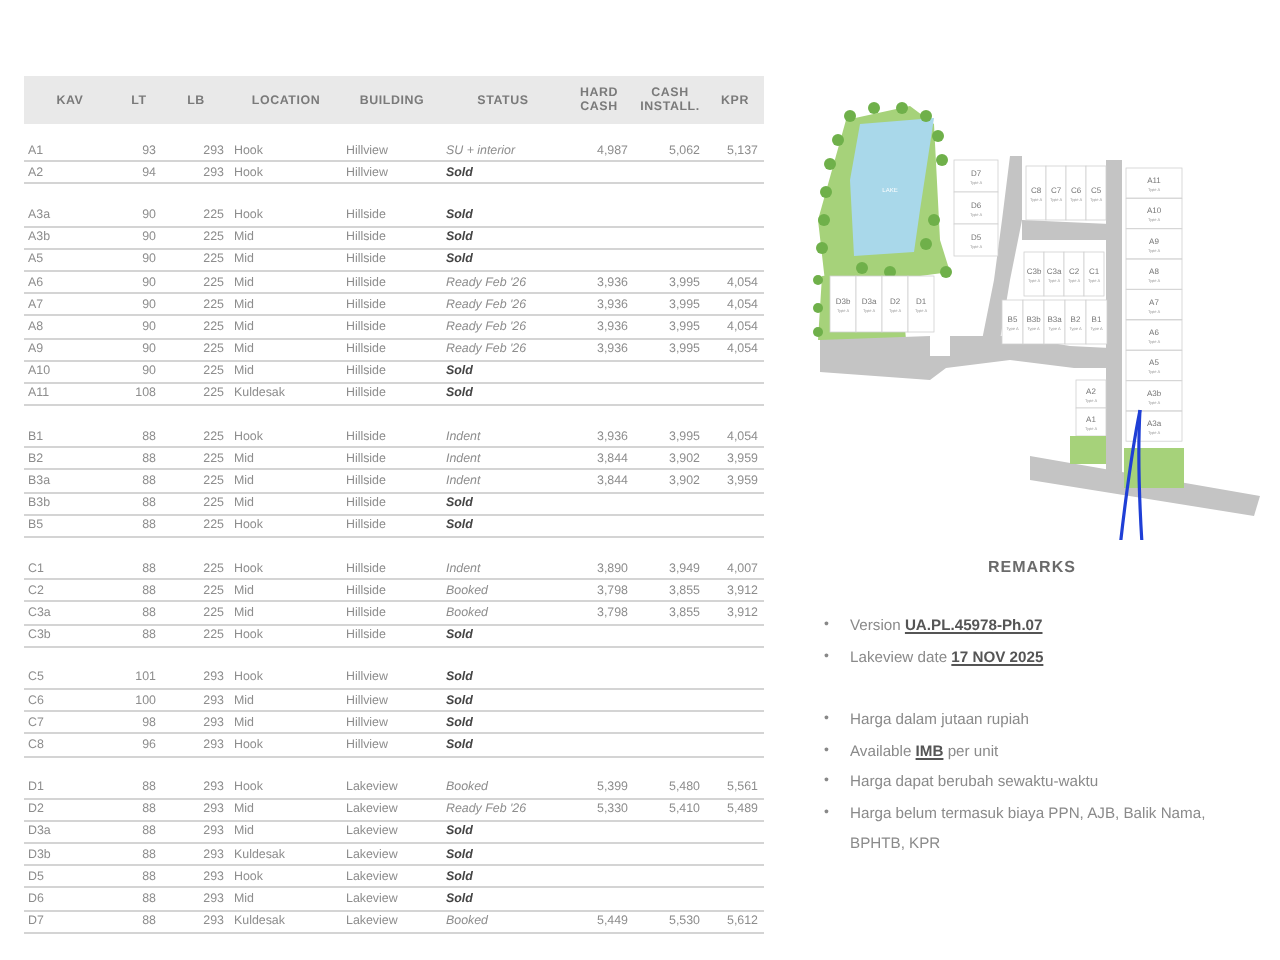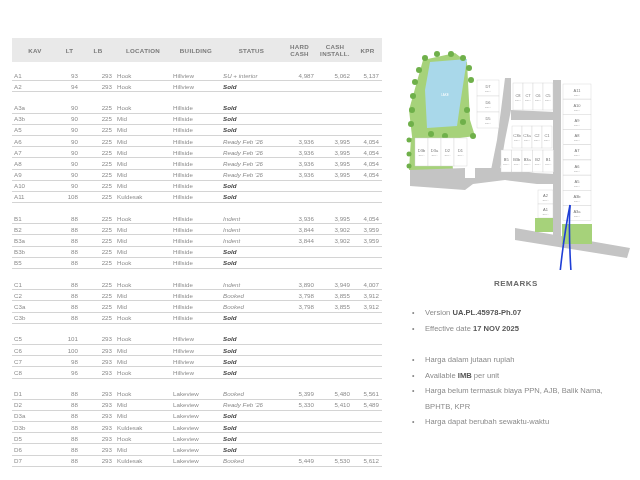--- a/index.html
+++ b/index.html
@@ -13,21 +13,21 @@
   td.status { font-style:italic; }
   td.status.sold { font-weight:bold; color:#444; font-style:italic; }
   tr.gap td { border-bottom:none; height:10px; }
   tr.top-gap td { border-bottom:none; height:8px; }
   .map { position:absolute; left:405px; top:50px; width:225px; height:220px; }
   .remarks-title { position:absolute; left:494px; top:279px; font-size:8px; font-weight:bold; color:#6b6b6b; letter-spacing:0.5px;text-align:center; }
   .remarks { position:absolute; left:412px; top:305px; width:220px; font-size:7.6px; color:#8a8a8a; }
   .remarks ul { list-style:none; margin:0; padding:0; }
   .remarks li { position:relative; padding-left:13px; line-height:15.5px; }
   .remarks li::before { content:"•"; position:absolute; left:0; font-size:7px; color:#888; }
-  .remarks b { color:#555; }
+  .remarks b { color:#555;text-decoration:underline; }
   .remarks .spacer { height:16px; }
 </style>
 </head>
 <body>
 
 <div class="table-wrap">
   <table>
     <colgroup>
       <col style="width:46px">
         <col style="width:23px">
@@ -616,22 +616,22 @@
   <rect x="157" y="174" width="30" height="20" fill="#a6d27a"></rect>
 
   <path d="M165 155 C160 180 155 220 153 245" stroke="#1f3fd6" stroke-width="1.6" fill="none"></path>
   <path d="M165 155 C163 190 166 230 170 270" stroke="#1f3fd6" stroke-width="1.6" fill="none"></path>
 </svg>
 
 <div class="remarks-title">REMARKS</div>
 <div class="remarks">
   <ul id="remarks-top">
       <li><span>Version </span><b>UA.PL.45978-Ph.07</b><span></span></li>
-      <li><span>Effective date </span><b>17 NOV 2025</b><span></span></li>
+      <li><span>Lakeview date </span><b>17 NOV 2025</b><span></span></li>
     </ul>
   <div class="spacer"></div>
   <ul id="remarks-bottom">
       <li><span>Harga dalam jutaan rupiah</span><b></b><span></span></li>
       <li><span>Available </span><b>IMB</b><span> per unit</span></li>
+      <li><span>Harga dapat berubah sewaktu-waktu</span><b></b><span></span></li>
       <li><span>Harga belum termasuk biaya PPN, AJB, Balik Nama, BPHTB, KPR</span><b></b><span></span></li>
-      <li><span>Harga dapat berubah sewaktu-waktu</span><b></b><span></span></li>
     </ul>
 </div>
 
 </body></html>

